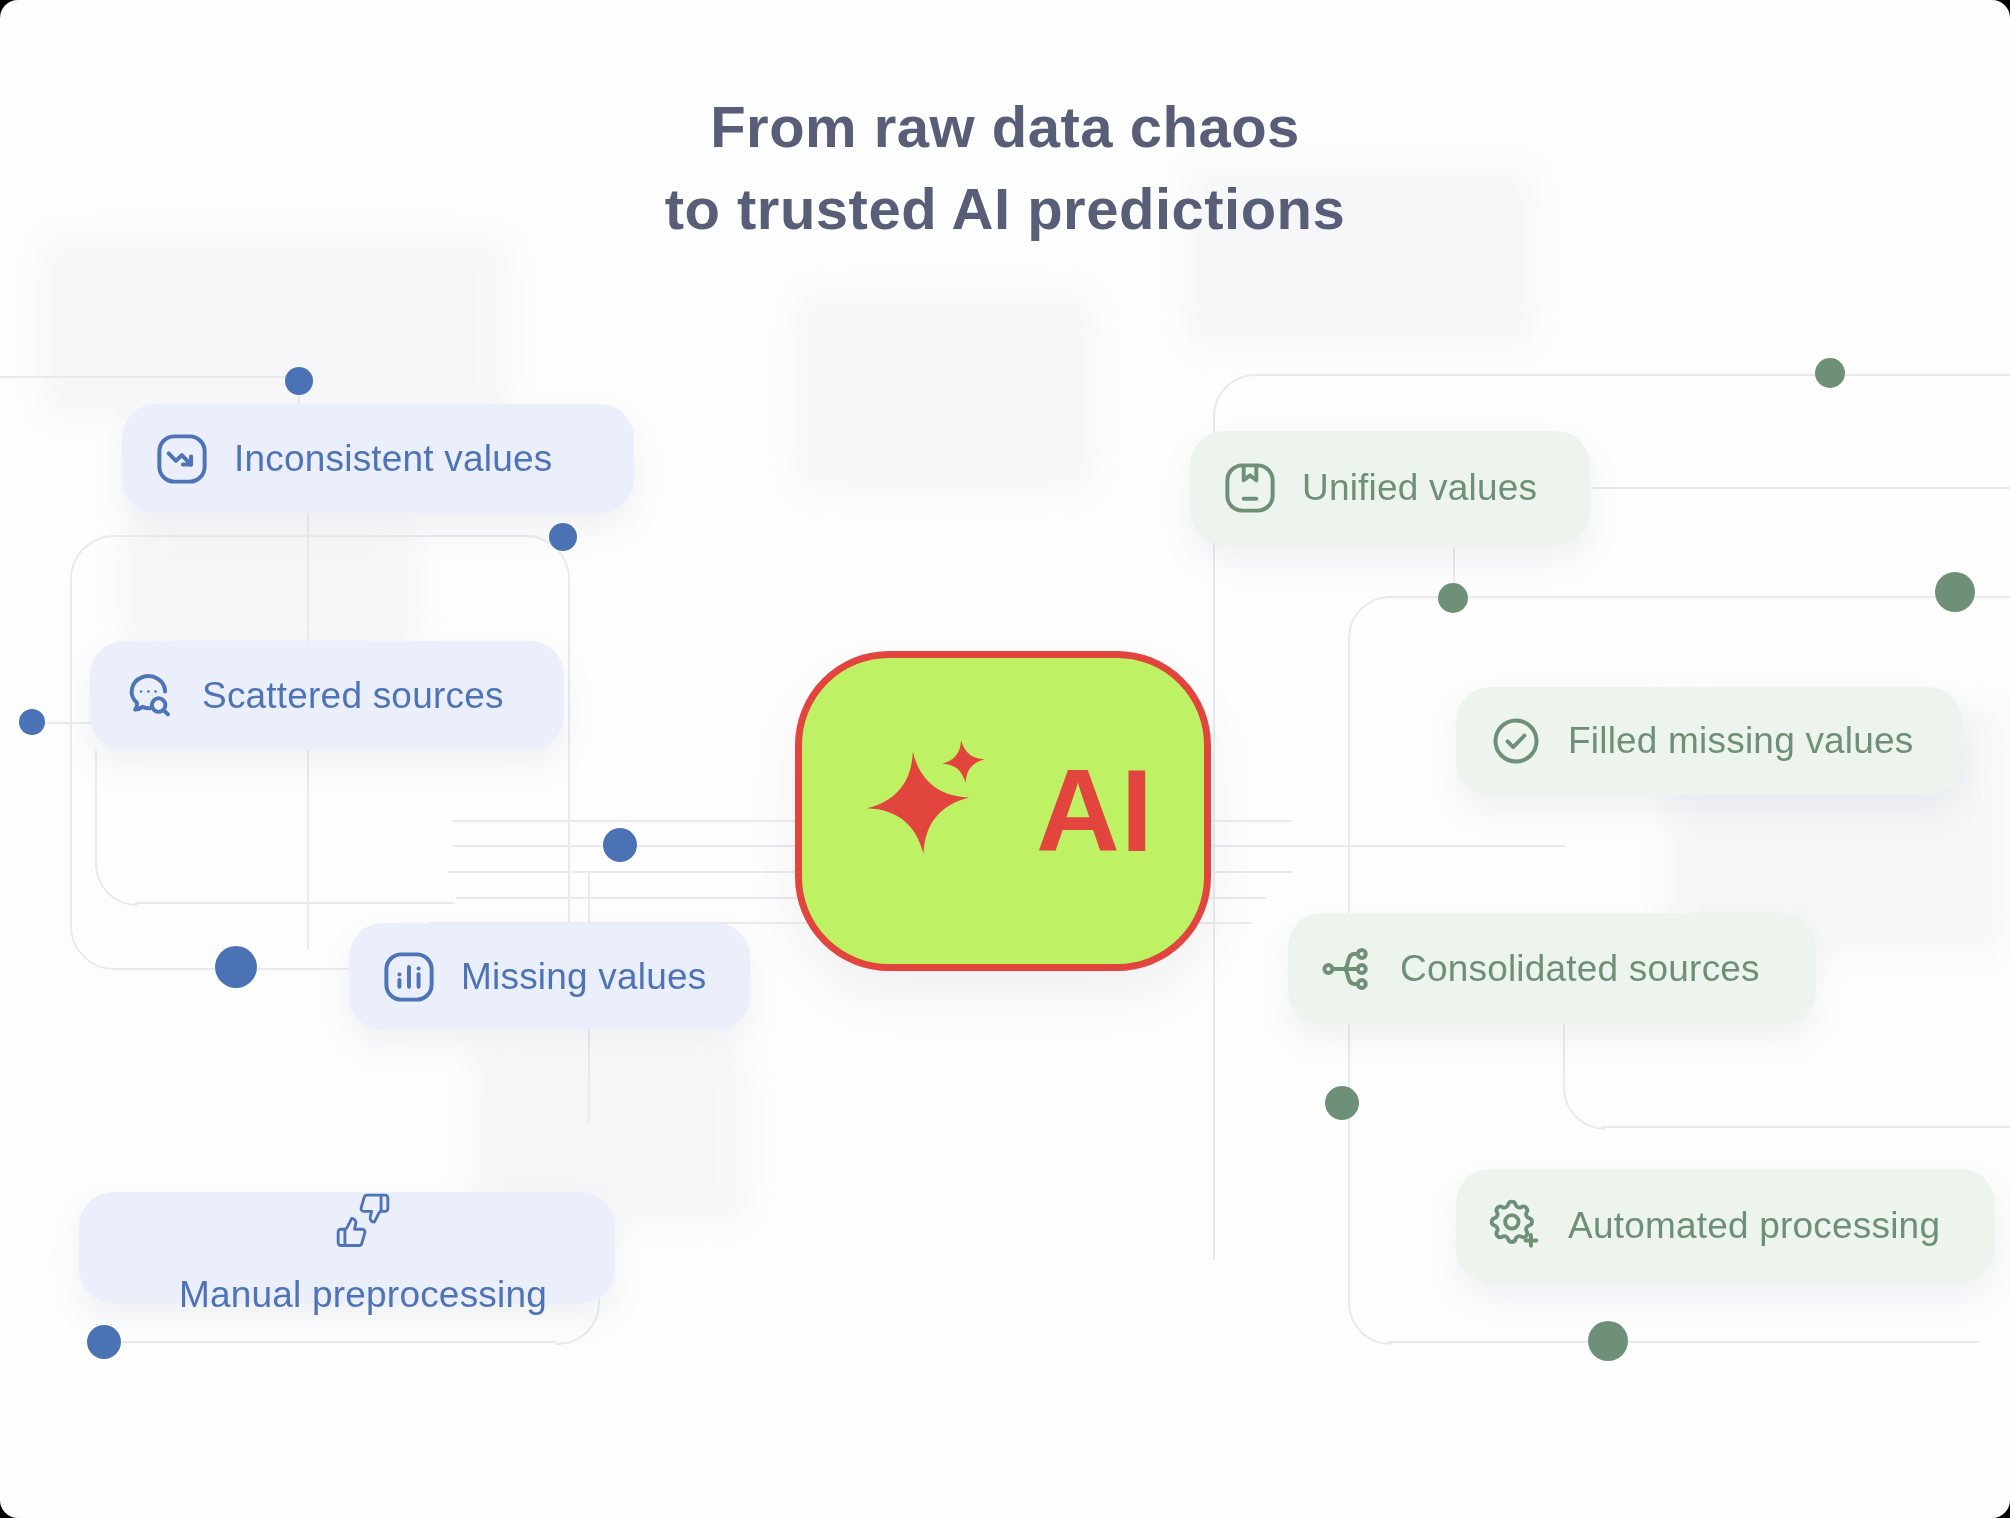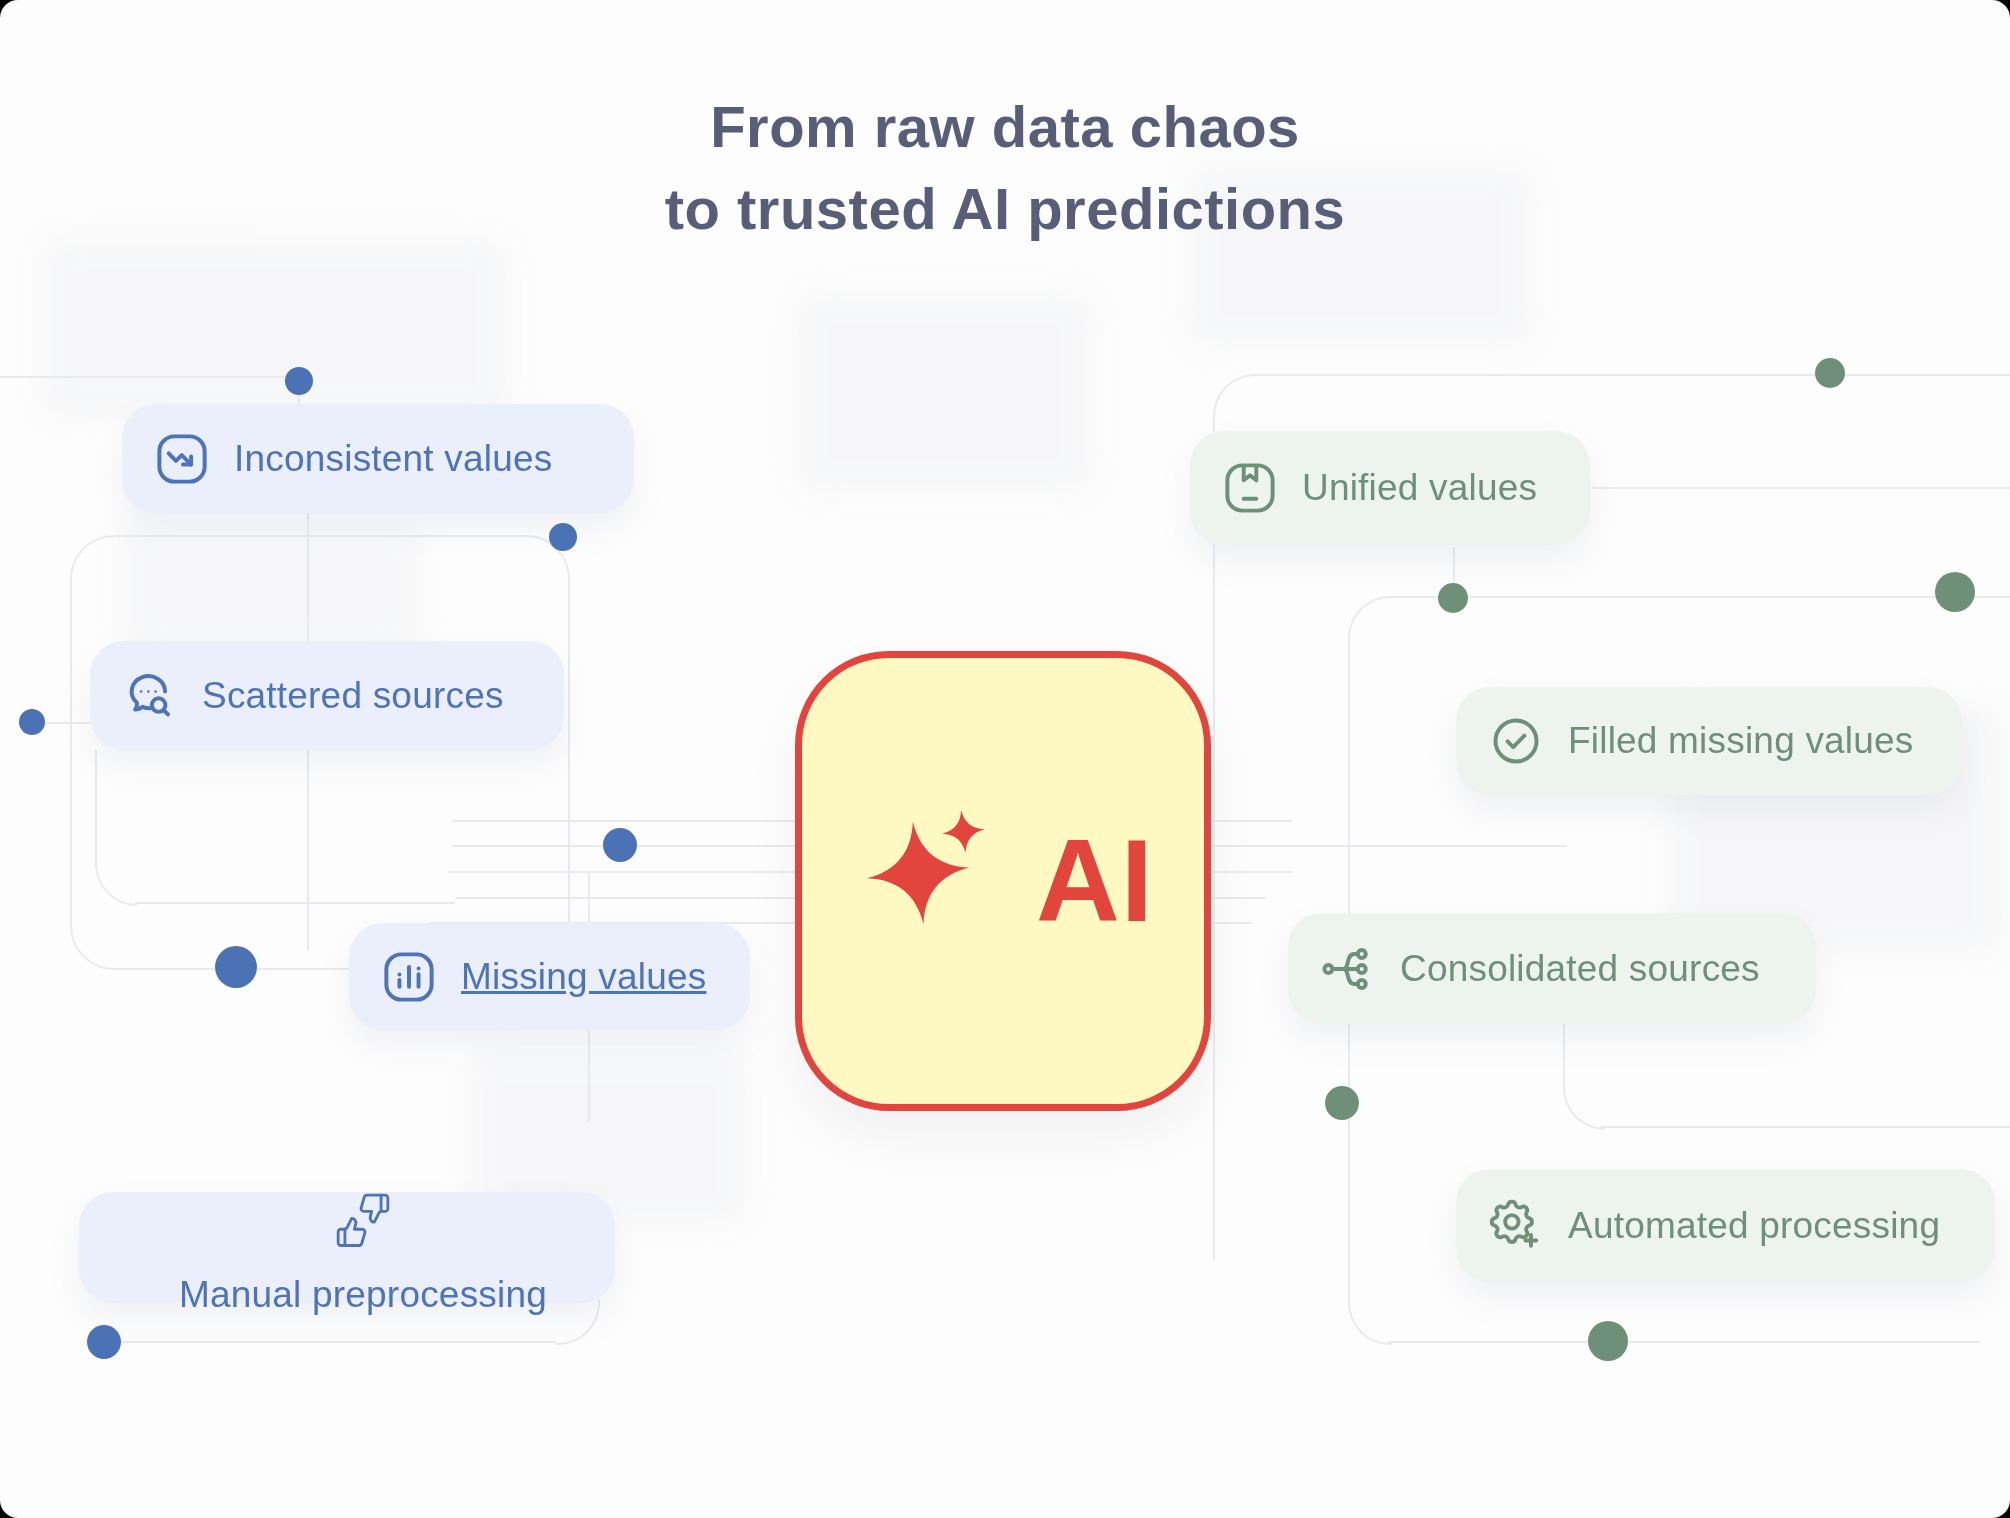--- a/index.html
+++ b/index.html
@@ -39,22 +39,22 @@
   .pill svg{flex:0 0 auto;display:block;}
   .icon-stroke{fill:none;stroke:currentColor;stroke-width:1.7;stroke-linecap:round;stroke-linejoin:round;}
   
   .title{
     position:absolute;left:0;right:0;top:86px;z-index:3;
     text-align:center;color:#585e77;font-weight:700;
     font-size:58px;line-height:1.42;letter-spacing:.5px;
   }
   
   .ai-card{
-    position:absolute;left:795px;top:651px;width:416px;height:460px;
-    background:#fef9c3;border:7px solid #e2453e;border-radius:94px;
+    position:absolute;left:795px;top:651px;width:416px;height:320px;
+    background:#bef264;border:7px solid #e2453e;border-radius:94px;
     box-sizing:border-box;z-index:3;
     display:flex;align-items:center;justify-content:center;gap:26px;
     box-shadow:0 26px 50px rgba(80,90,110,0.07);
   }
   .ai-label{color:#e2453e;font-size:116px;font-weight:700;letter-spacing:1px;line-height:1;}
 </style>
 </head>
 <body>
 
 <div class="page">
@@ -133,21 +133,21 @@
       <path d="M18.45 10.1 a7.15 6.55 0 1 0 -12.1 4.7 c.25 1-.05 2.1-.7 3 1.05-.05 2.3-.45 3.15-1.15 a7.3 6.6 0 0 0 3.3.6"></path>
       <circle cx="8.2" cy="10.1" r="0.55" fill="currentColor" stroke="none"></circle>
       <circle cx="11.3" cy="10.1" r="0.55" fill="currentColor" stroke="none"></circle>
       <circle cx="14.4" cy="10.1" r="0.55" fill="currentColor" stroke="none"></circle>
       <circle cx="15.7" cy="15.9" r="2.9" fill="#ebeffb"></circle>
       <path d="M17.9 18.1 L19.7 19.9"></path>
     </svg>
     <span class="label">Scattered sources</span>
   </div>
 
-  <div class="pill blue" style="left:349px;top:923px;width:401px;height:107px;text-decoration:underline;">
+  <div class="pill blue" style="left:349px;top:923px;width:401px;height:107px;">
     <svg width="56" height="56" viewBox="0 0 24 24" class="icon-stroke">
       <rect x="2.3" y="2.3" width="19.4" height="19.4" rx="6.4"></rect>
       <path d="M7.9 16.2 v-2.9"></path>
       <path d="M7.9 10.9 v-0.01"></path>
       <path d="M12 16.2 V7.7"></path>
       <path d="M16.1 16.2 v-5.4"></path>
       <path d="M16.1 8.4 v-0.01"></path>
     </svg>
     <span class="label">Missing values</span>
   </div>

